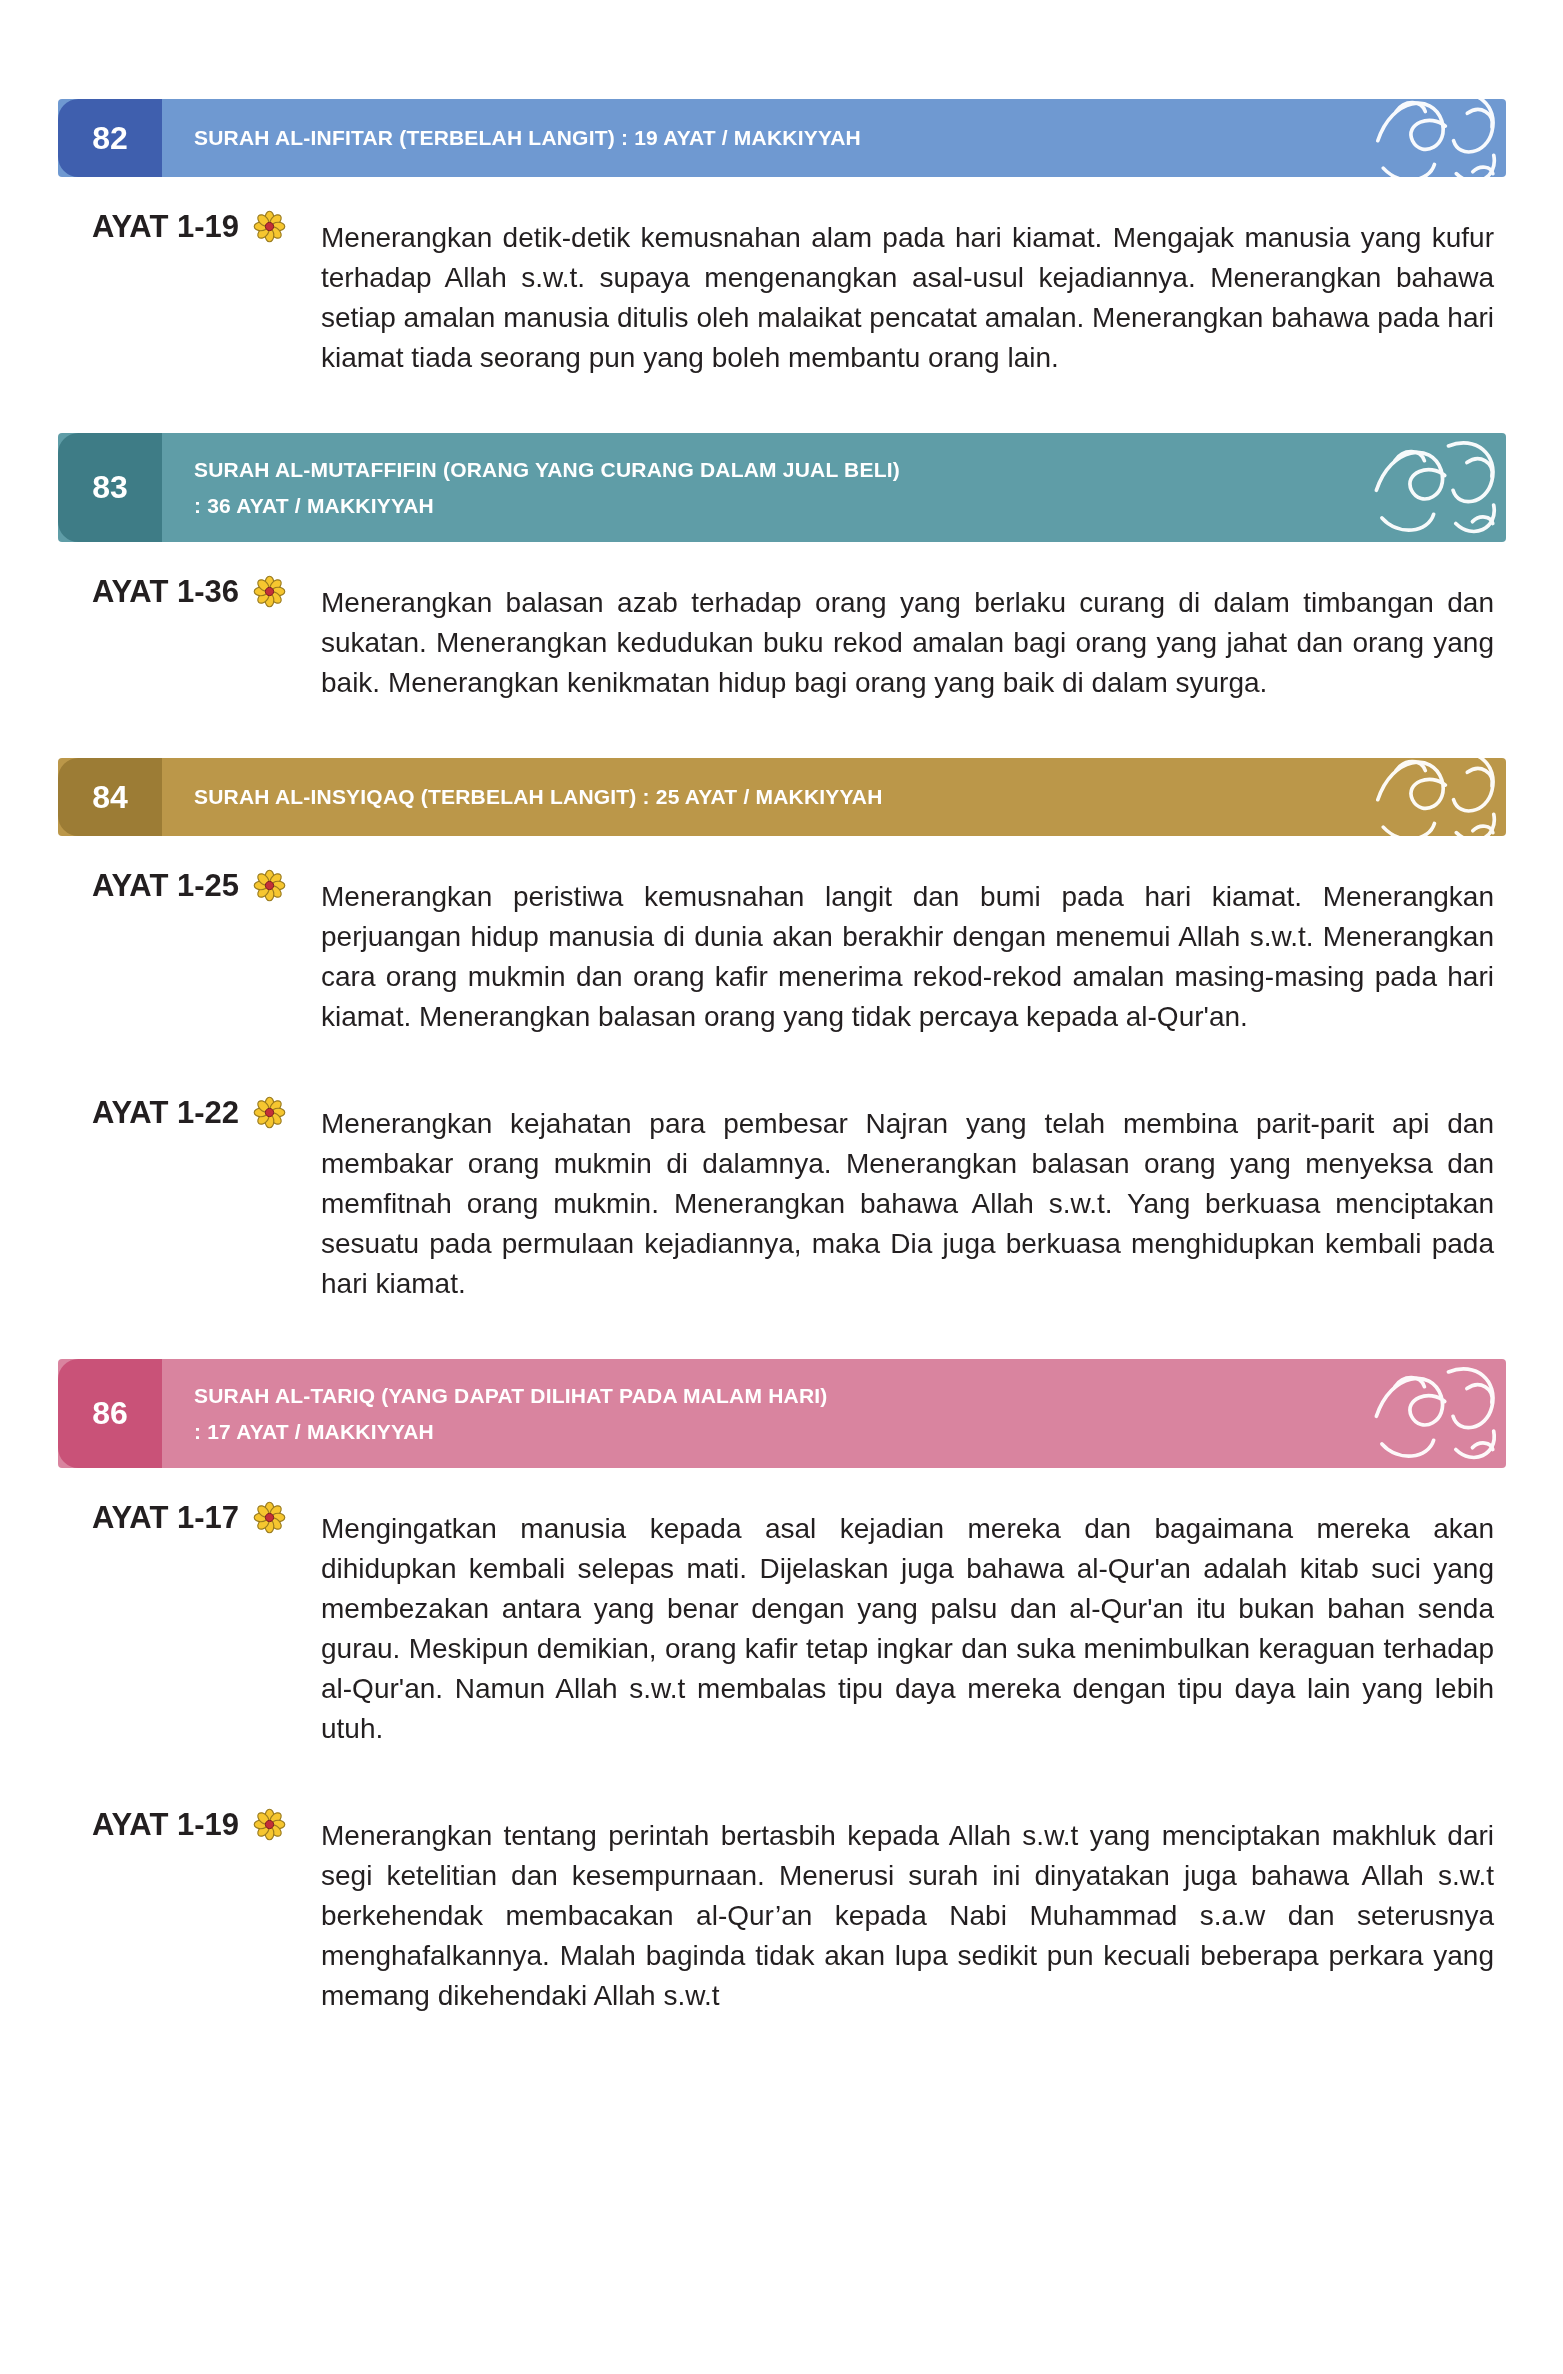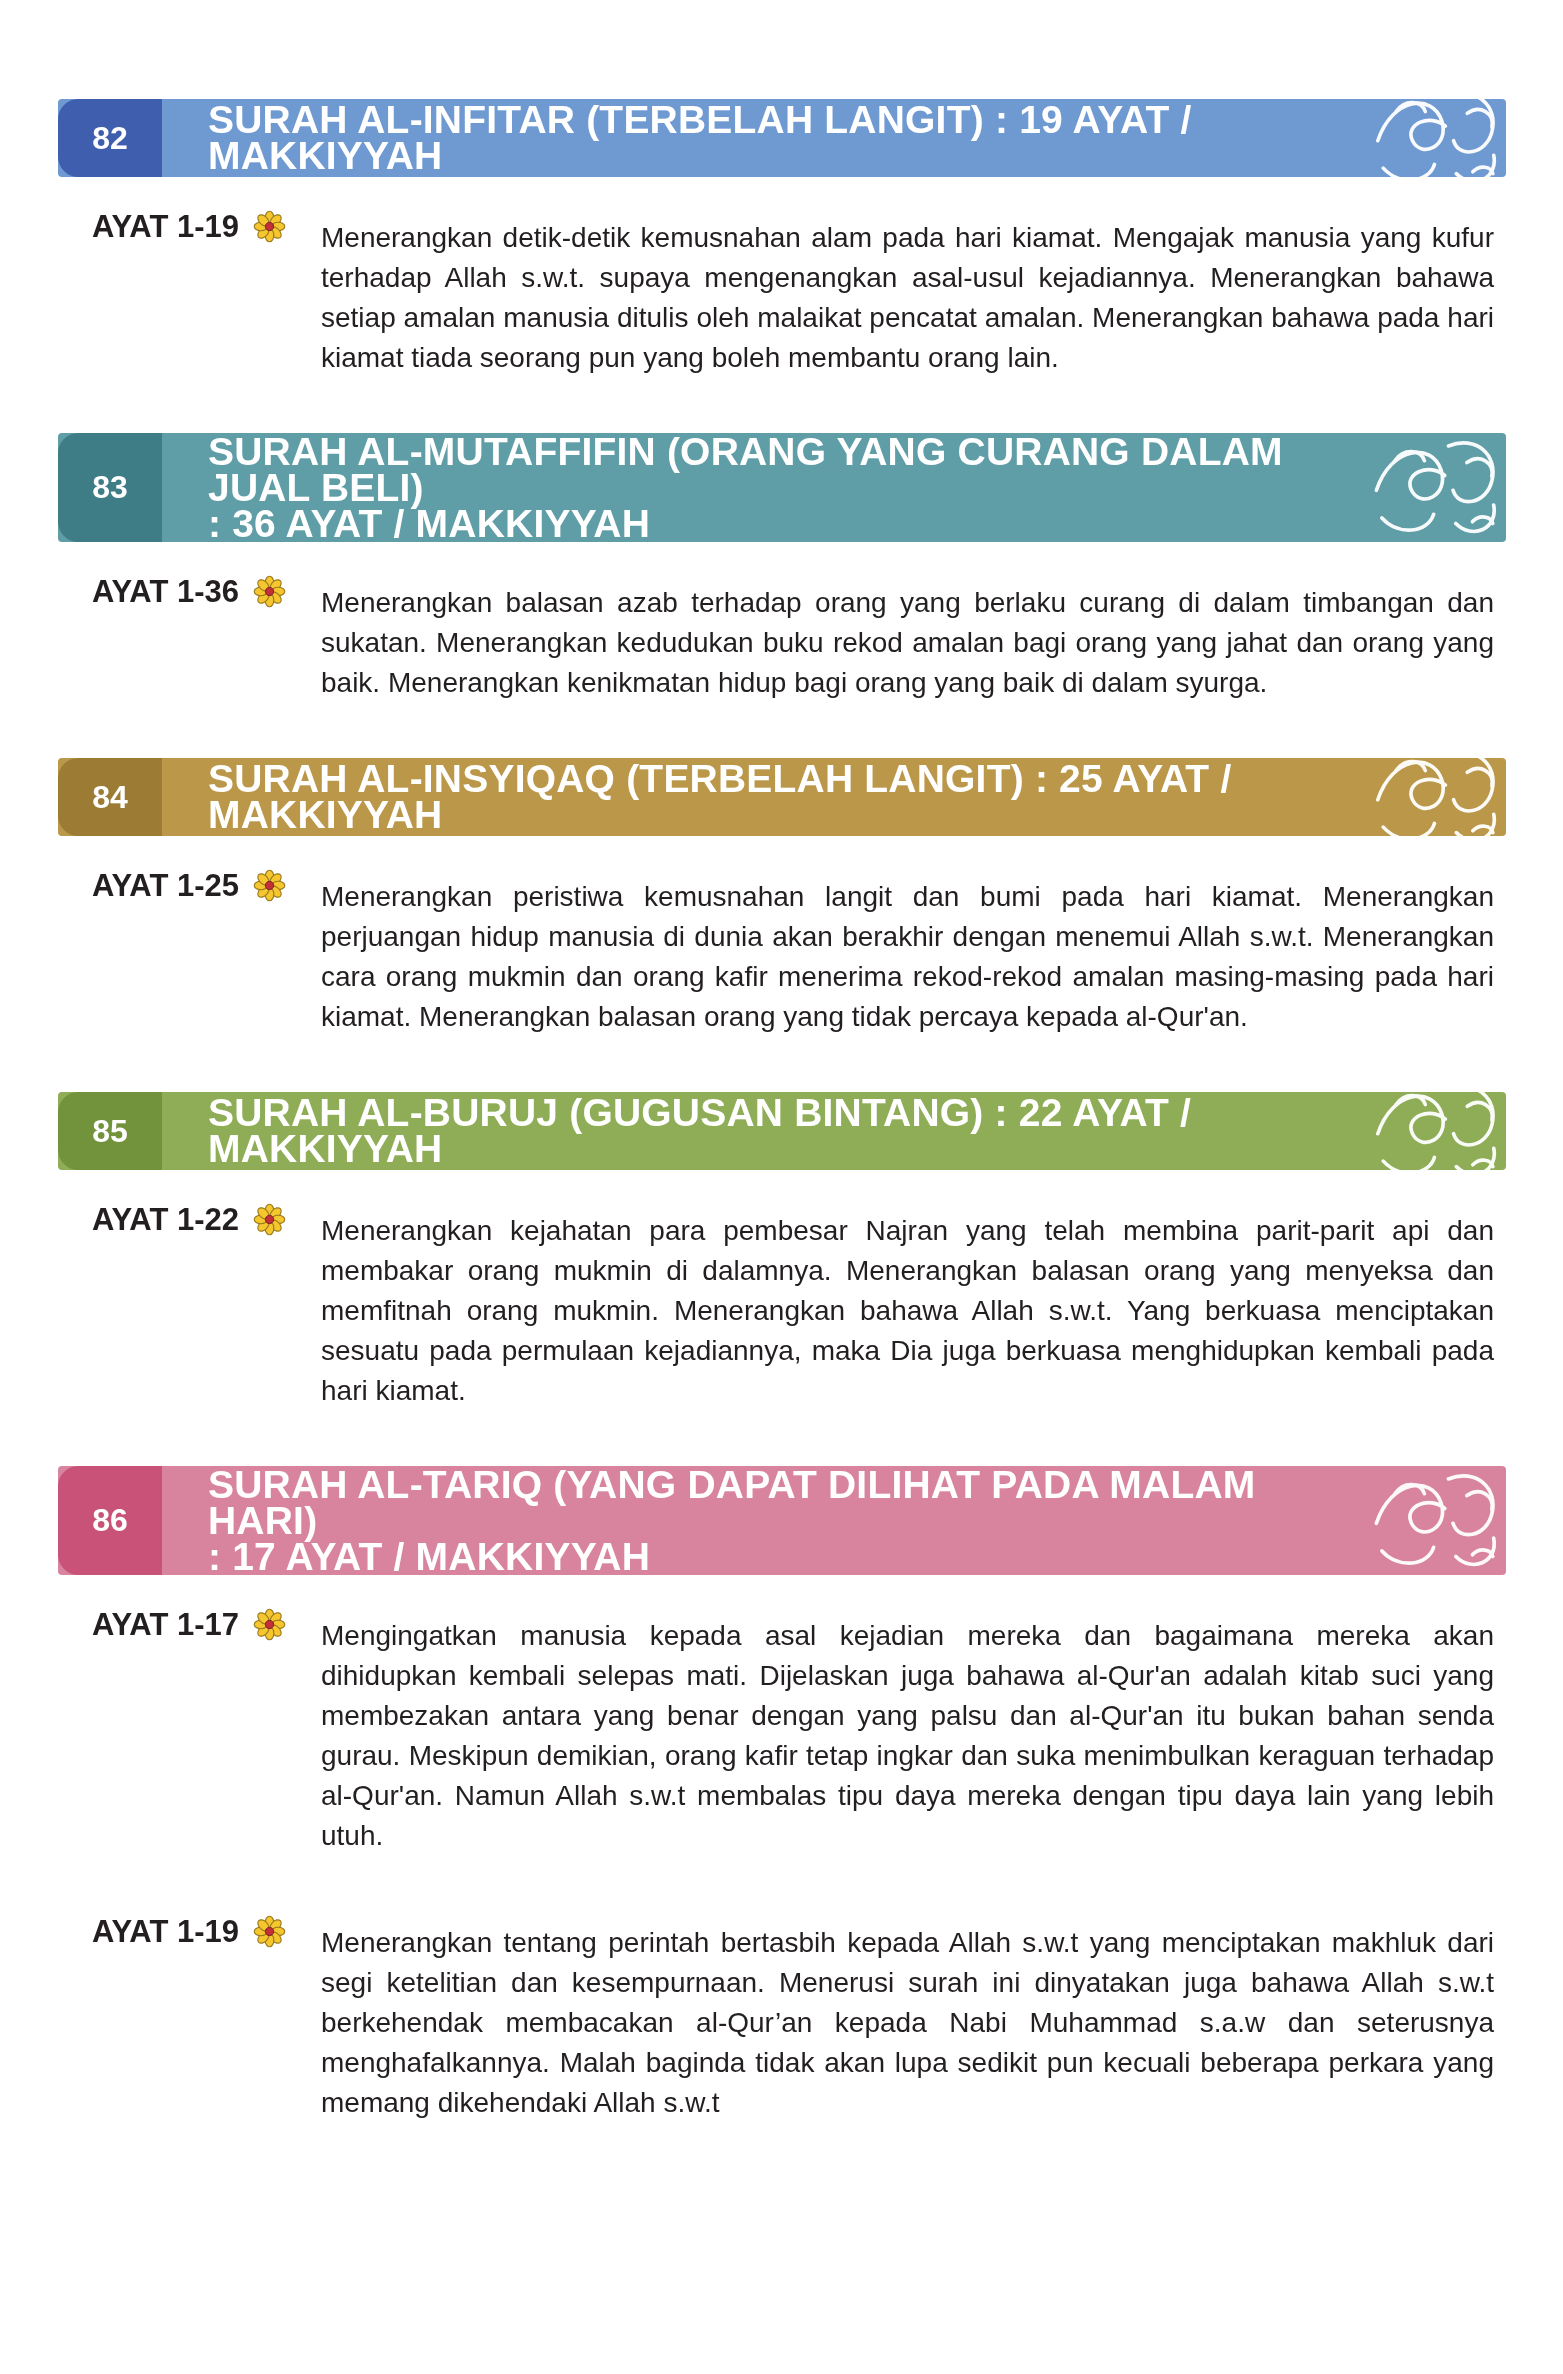--- a/index.html
+++ b/index.html
@@ -39,24 +39,24 @@
     justify-content: center;
     color: #ffffff;
     font-size: 32px;
     font-weight: bold;
   }
   .titles {
     flex: 1 1 auto;
     display: flex;
     flex-direction: column;
     justify-content: center;
-    padding: 0 148px 0 46px;
+    padding: 0 148px 0 32px;
     color: #ffffff;
     font-weight: bold;
-    font-size: 39px;
+    font-size: 21px;
     line-height: 36px;
     letter-spacing: 0.2px;
   }
   .title-line2:empty { display: none; }
   .ornament {
     position: absolute;
     top: 0;
     right: 3.7px;
     width: 137px;
     height: 100%;
@@ -271,103 +271,81 @@
               </g>
             <circle cx="20" cy="20" r="5" fill="#c43038" stroke="#7c1d22" stroke-width="1.2"></circle>
           </g>
         </svg>
       </div>
       <p class="desc">Menerangkan peristiwa kemusnahan langit dan bumi pada hari kiamat. Menerangkan perjuangan hidup manusia di dunia akan berakhir dengan menemui Allah s.w.t. Menerangkan cara orang mukmin dan orang kafir menerima rekod-rekod amalan masing-masing pada hari kiamat. Menerangkan balasan orang yang tidak percaya kepada al-Qur'an.</p>
     </div>
   </section>
 
   <section class="surah-section">
-    <header class="surah-bar" style="--bar: #8ead56; --badge: #73923c;">
+    <div class="ayat-row">
+      <div class="ayat-label">AYAT 1-22</div>
+      <div class="bullet">
+        <svg viewBox="0 0 40 40">
+          <g>
+            <g transform="rotate(0 20 20)">
+                <ellipse cx="20" cy="9.5" rx="5.2" ry="8" fill="#f6c62f" stroke="#9a7b1e" stroke-width="1.4"></ellipse>
+              </g>
+            <g transform="rotate(45 20 20)">
+                <ellipse cx="20" cy="9.5" rx="5.2" ry="8" fill="#f6c62f" stroke="#9a7b1e" stroke-width="1.4"></ellipse>
+              </g>
+            <g transform="rotate(90 20 20)">
+                <ellipse cx="20" cy="9.5" rx="5.2" ry="8" fill="#f6c62f" stroke="#9a7b1e" stroke-width="1.4"></ellipse>
+              </g>
+            <g transform="rotate(135 20 20)">
+                <ellipse cx="20" cy="9.5" rx="5.2" ry="8" fill="#f6c62f" stroke="#9a7b1e" stroke-width="1.4"></ellipse>
+              </g>
+            <g transform="rotate(180 20 20)">
+                <ellipse cx="20" cy="9.5" rx="5.2" ry="8" fill="#f6c62f" stroke="#9a7b1e" stroke-width="1.4"></ellipse>
+              </g>
+            <g transform="rotate(225 20 20)">
+                <ellipse cx="20" cy="9.5" rx="5.2" ry="8" fill="#f6c62f" stroke="#9a7b1e" stroke-width="1.4"></ellipse>
+              </g>
+            <g transform="rotate(270 20 20)">
+                <ellipse cx="20" cy="9.5" rx="5.2" ry="8" fill="#f6c62f" stroke="#9a7b1e" stroke-width="1.4"></ellipse>
+              </g>
+            <g transform="rotate(315 20 20)">
+                <ellipse cx="20" cy="9.5" rx="5.2" ry="8" fill="#f6c62f" stroke="#9a7b1e" stroke-width="1.4"></ellipse>
+              </g>
+            <circle cx="20" cy="20" r="5" fill="#c43038" stroke="#7c1d22" stroke-width="1.2"></circle>
+          </g>
+        </svg>
+      </div>
+      <p class="desc">Menerangkan kejahatan para pembesar Najran yang telah membina parit-parit api dan membakar orang mukmin di dalamnya. Menerangkan balasan orang yang menyeksa dan memfitnah orang mukmin. Menerangkan bahawa Allah s.w.t. Yang berkuasa menciptakan sesuatu pada permulaan kejadiannya, maka Dia juga berkuasa menghidupkan kembali pada hari kiamat.</p>
+    </div>
+  </section>
+
+  <section class="surah-section">
+    <header class="surah-bar two-line" style="--bar: #d9849f; --badge: #c95278;">
       <div class="badge">
-        <span>85</span>
+        <span>86</span>
       </div>
       <div class="titles">
-        <div class="title-line1">SURAH AL-BURUJ (GUGUSAN BINTANG) : 22 AYAT / MAKKIYYAH</div>
-
+        <div class="title-line1">SURAH AL-TARIQ (YANG DAPAT DILIHAT PADA MALAM HARI)</div>
+        <div class="title-line2">: 17 AYAT / MAKKIYYAH</div>
       </div>
       <div class="ornament">
         <svg viewBox="0 0 150 118" preserveAspectRatio="xMaxYMid slice">
           <g fill="none" stroke="#ffffff" stroke-width="4" stroke-linecap="round">
             <path d="M14,62 C30,14 74,10 84,40 C93,68 62,82 52,62 C43,43 72,32 88,46"></path>
             <path d="M92,14 C122,2 146,24 139,52 C133,77 103,82 97,62"></path>
             <path d="M100,98 C118,116 146,104 141,78"></path>
             <path d="M20,92 C38,112 70,108 76,88"></path>
             <path d="M112,32 C126,22 142,32 139,47"></path>
             <path d="M34,30 C44,16 62,18 66,30"></path>
             <path d="M118,96 C126,88 138,90 140,98"></path>
           </g>
         </svg>
       </div>
     </header>
     <div class="ayat-row">
-      <div class="ayat-label">AYAT 1-22</div>
-      <div class="bullet">
-        <svg viewBox="0 0 40 40">
-          <g>
-            <g transform="rotate(0 20 20)">
-                <ellipse cx="20" cy="9.5" rx="5.2" ry="8" fill="#f6c62f" stroke="#9a7b1e" stroke-width="1.4"></ellipse>
-              </g>
-            <g transform="rotate(45 20 20)">
-                <ellipse cx="20" cy="9.5" rx="5.2" ry="8" fill="#f6c62f" stroke="#9a7b1e" stroke-width="1.4"></ellipse>
-              </g>
-            <g transform="rotate(90 20 20)">
-                <ellipse cx="20" cy="9.5" rx="5.2" ry="8" fill="#f6c62f" stroke="#9a7b1e" stroke-width="1.4"></ellipse>
-              </g>
-            <g transform="rotate(135 20 20)">
-                <ellipse cx="20" cy="9.5" rx="5.2" ry="8" fill="#f6c62f" stroke="#9a7b1e" stroke-width="1.4"></ellipse>
-              </g>
-            <g transform="rotate(180 20 20)">
-                <ellipse cx="20" cy="9.5" rx="5.2" ry="8" fill="#f6c62f" stroke="#9a7b1e" stroke-width="1.4"></ellipse>
-              </g>
-            <g transform="rotate(225 20 20)">
-                <ellipse cx="20" cy="9.5" rx="5.2" ry="8" fill="#f6c62f" stroke="#9a7b1e" stroke-width="1.4"></ellipse>
-              </g>
-            <g transform="rotate(270 20 20)">
-                <ellipse cx="20" cy="9.5" rx="5.2" ry="8" fill="#f6c62f" stroke="#9a7b1e" stroke-width="1.4"></ellipse>
-              </g>
-            <g transform="rotate(315 20 20)">
-                <ellipse cx="20" cy="9.5" rx="5.2" ry="8" fill="#f6c62f" stroke="#9a7b1e" stroke-width="1.4"></ellipse>
-              </g>
-            <circle cx="20" cy="20" r="5" fill="#c43038" stroke="#7c1d22" stroke-width="1.2"></circle>
-          </g>
-        </svg>
-      </div>
-      <p class="desc">Menerangkan kejahatan para pembesar Najran yang telah membina parit-parit api dan membakar orang mukmin di dalamnya. Menerangkan balasan orang yang menyeksa dan memfitnah orang mukmin. Menerangkan bahawa Allah s.w.t. Yang berkuasa menciptakan sesuatu pada permulaan kejadiannya, maka Dia juga berkuasa menghidupkan kembali pada hari kiamat.</p>
-    </div>
-  </section>
-
-  <section class="surah-section">
-    <header class="surah-bar two-line" style="--bar: #d9849f; --badge: #c95278;">
-      <div class="badge">
-        <span>86</span>
-      </div>
-      <div class="titles">
-        <div class="title-line1">SURAH AL-TARIQ (YANG DAPAT DILIHAT PADA MALAM HARI)</div>
-        <div class="title-line2">: 17 AYAT / MAKKIYYAH</div>
-      </div>
-      <div class="ornament">
-        <svg viewBox="0 0 150 118" preserveAspectRatio="xMaxYMid slice">
-          <g fill="none" stroke="#ffffff" stroke-width="4" stroke-linecap="round">
-            <path d="M14,62 C30,14 74,10 84,40 C93,68 62,82 52,62 C43,43 72,32 88,46"></path>
-            <path d="M92,14 C122,2 146,24 139,52 C133,77 103,82 97,62"></path>
-            <path d="M100,98 C118,116 146,104 141,78"></path>
-            <path d="M20,92 C38,112 70,108 76,88"></path>
-            <path d="M112,32 C126,22 142,32 139,47"></path>
-            <path d="M34,30 C44,16 62,18 66,30"></path>
-            <path d="M118,96 C126,88 138,90 140,98"></path>
-          </g>
-        </svg>
-      </div>
-    </header>
-    <div class="ayat-row">
       <div class="ayat-label">AYAT 1-17</div>
       <div class="bullet">
         <svg viewBox="0 0 40 40">
           <g>
             <g transform="rotate(0 20 20)">
                 <ellipse cx="20" cy="9.5" rx="5.2" ry="8" fill="#f6c62f" stroke="#9a7b1e" stroke-width="1.4"></ellipse>
               </g>
             <g transform="rotate(45 20 20)">
                 <ellipse cx="20" cy="9.5" rx="5.2" ry="8" fill="#f6c62f" stroke="#9a7b1e" stroke-width="1.4"></ellipse>
               </g>

